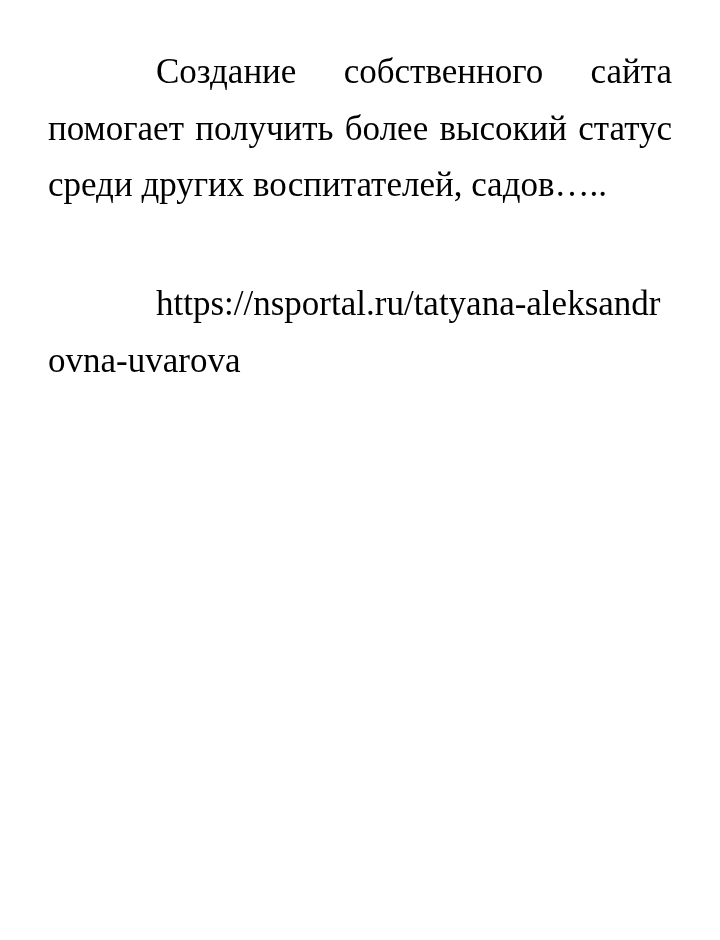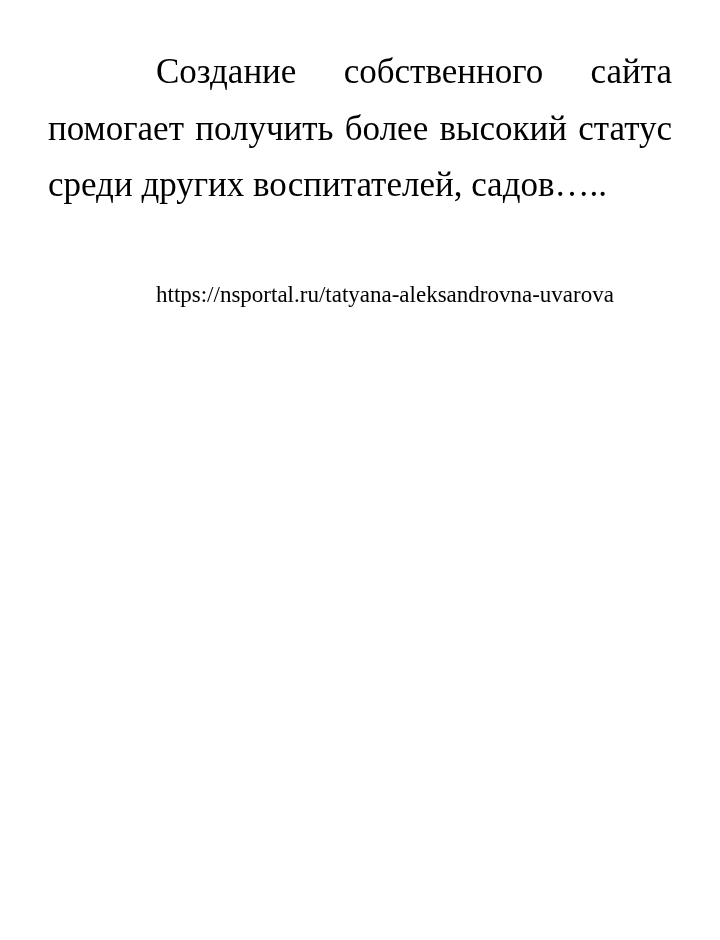--- a/index.html
+++ b/index.html
@@ -29,21 +29,21 @@
     text-justify: inter-word;
     text-indent: 108px;
     hyphens: none;
   }
   .para-2 {
     margin-top: 0;
   }
   .link-block {
     margin: 0;
     padding-top: 62px;
-    font-size: 23px;
+    font-size: 35px;
     line-height: 1.62;
     text-indent: 108px;
     word-break: break-all;
     text-align: left;
   }
 </style>
 </head>
 <body>
 
 <div class="page">

